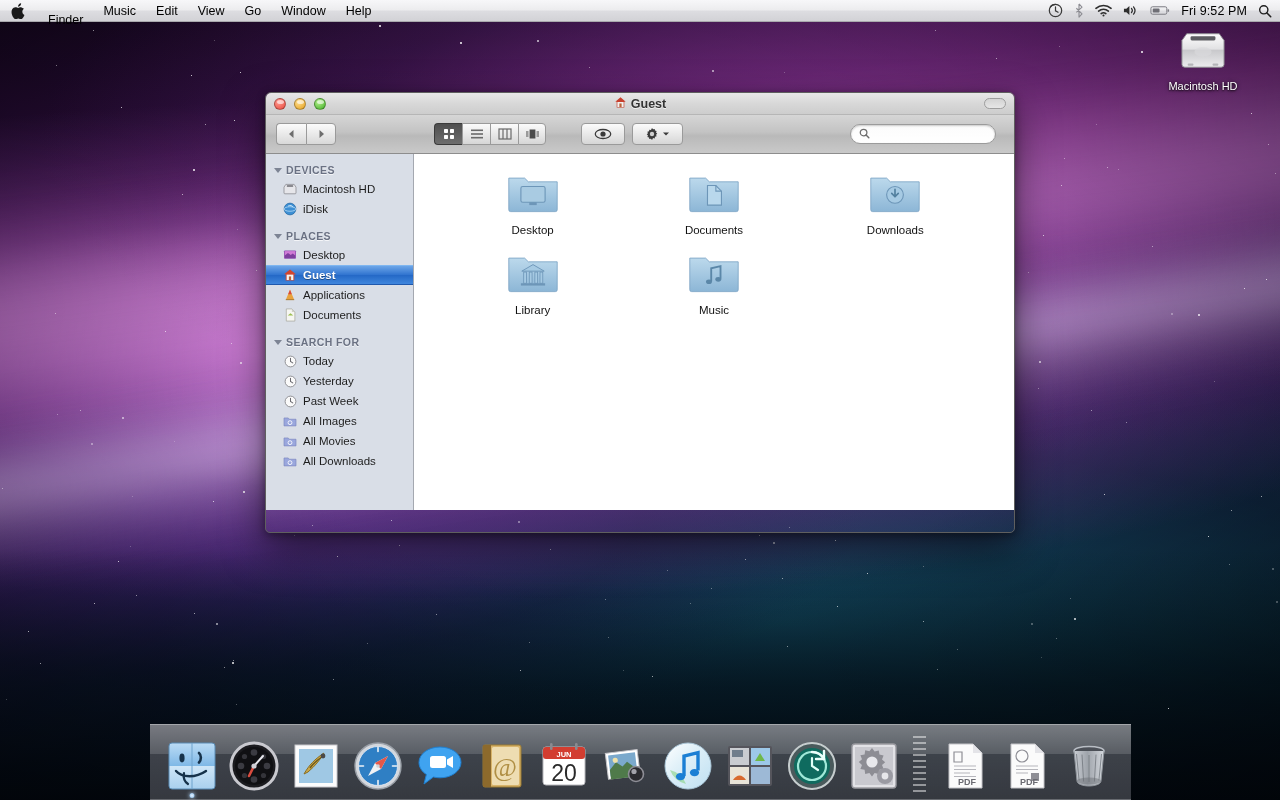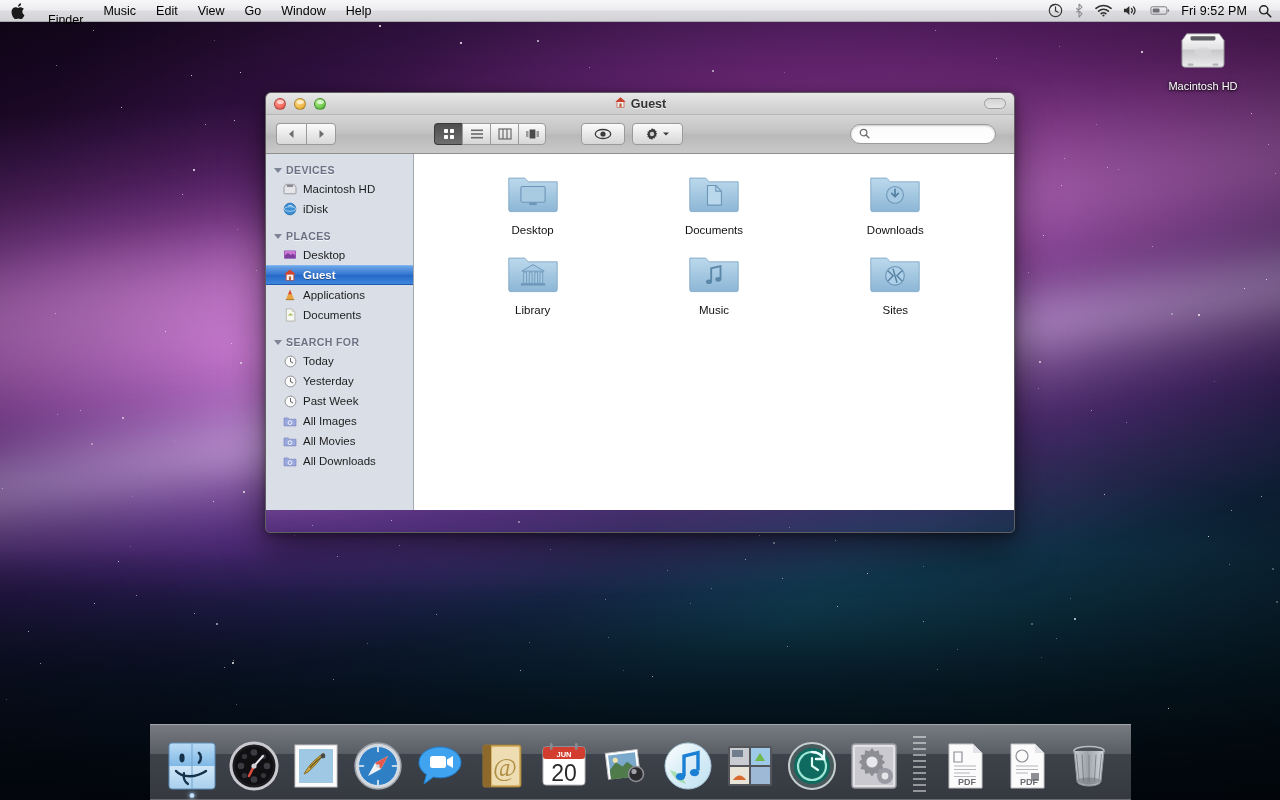--- a/index.html
+++ b/index.html
@@ -771,30 +771,20 @@
               <path d="M26 33V19l10-2.4v13.6" fill="none" stroke="#5b87a8" stroke-width="2"></path>
               <ellipse cx="23.6" cy="33.4" rx="3.2" ry="2.5" fill="#5b87a8"></ellipse>
               <ellipse cx="33.6" cy="30.8" rx="3.2" ry="2.5" fill="#5b87a8"></ellipse>
             </svg>
           </span>
           <span class="folder-lbl">Music</span>
         </div>
 
 
 
-        <div class="cell">
-          <span>
-            <svg width="54" height="46" viewBox="0 0 58 48">
-              <path d="M3 8h17l4 4h31v30a2 2 0 0 1-2 2H5a2 2 0 0 1-2-2z" fill="url(#fg1)" stroke="#7ba3c4" stroke-width=".9"></path>
-              <circle cx="29" cy="27" r="10" fill="#aed0e8" stroke="#6d96b8" stroke-width="1.3"></circle>
-              <path d="M22 22l5 5-5 5M36 22l-5 5 5 5M27 20l4 14" fill="none" stroke="#54809f" stroke-width="1.5" stroke-linecap="round"></path>
-            </svg>
-          </span>
-          <span class="folder-lbl">Sites</span>
-        </div>
 
       </div>
     </div>
   </div>
 
 </div>
 
 <div id="dock">
   <div class="dock-plate">
 

